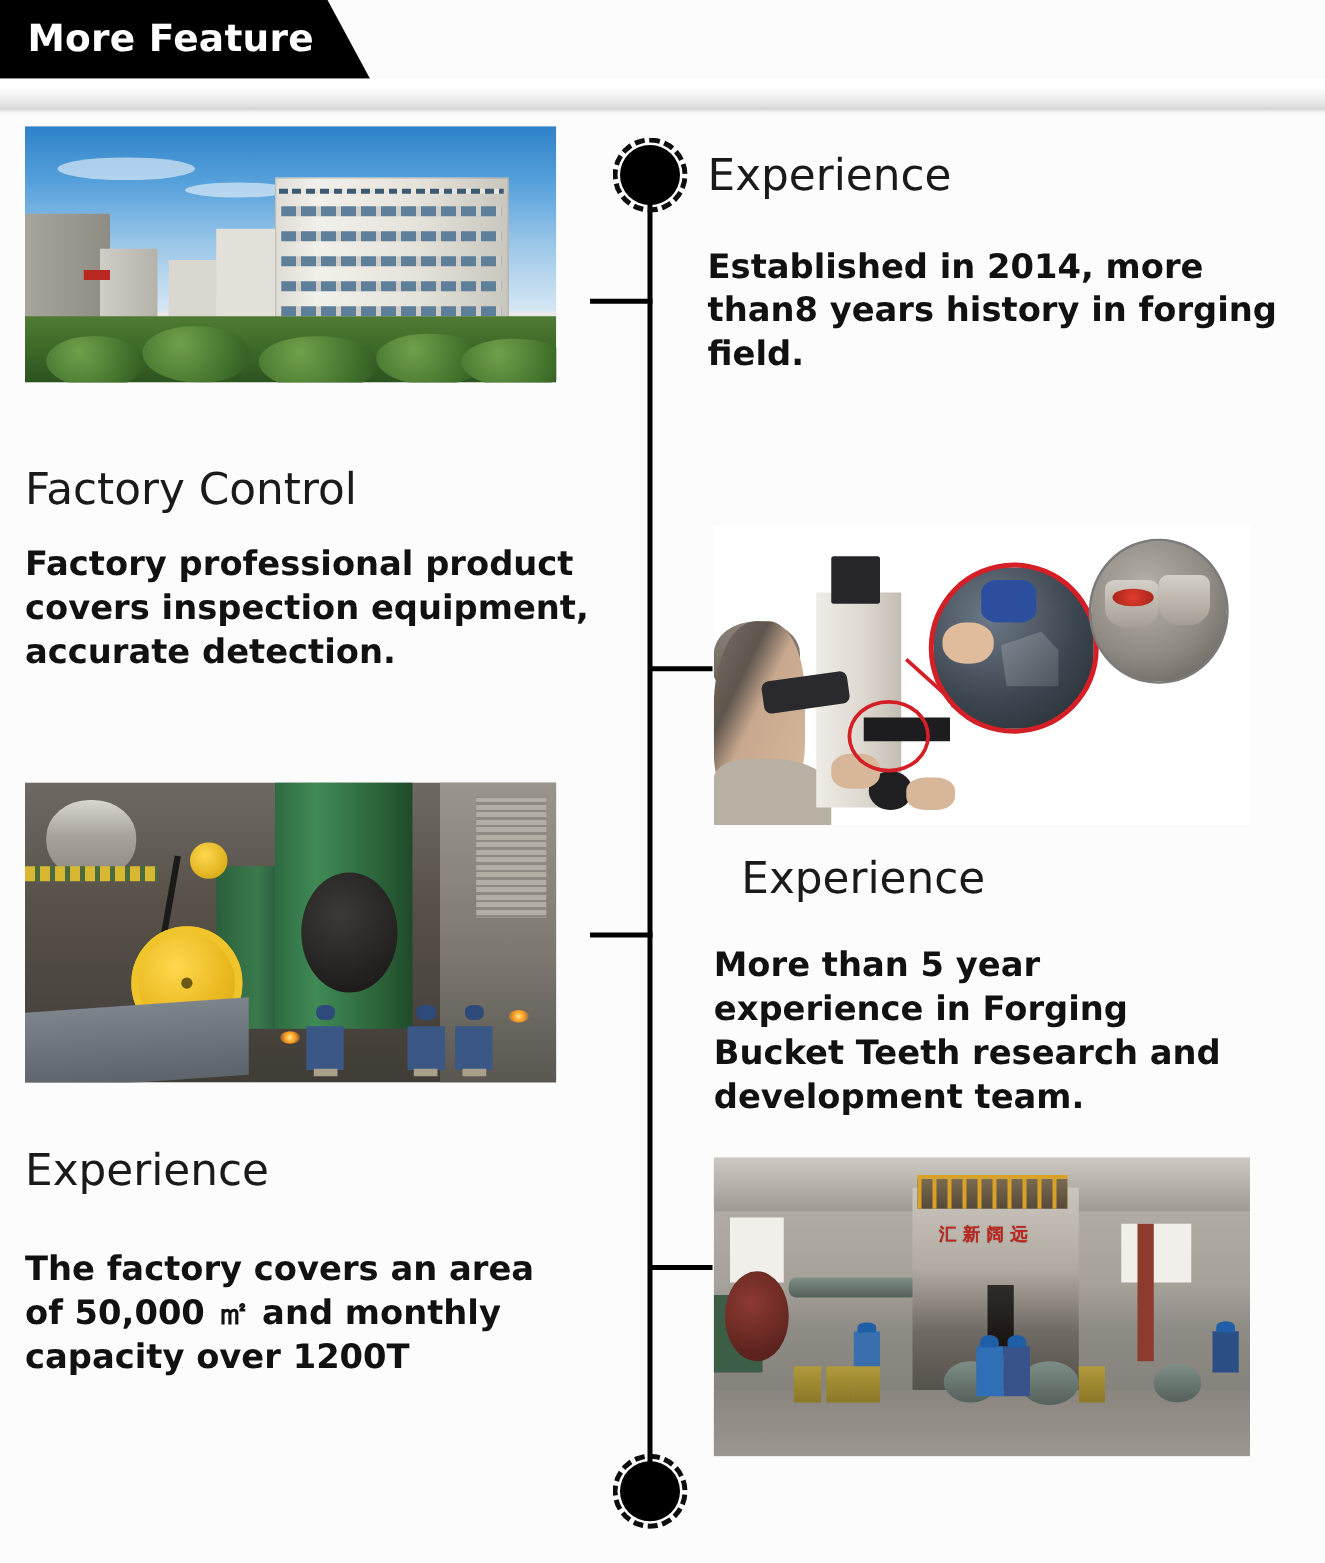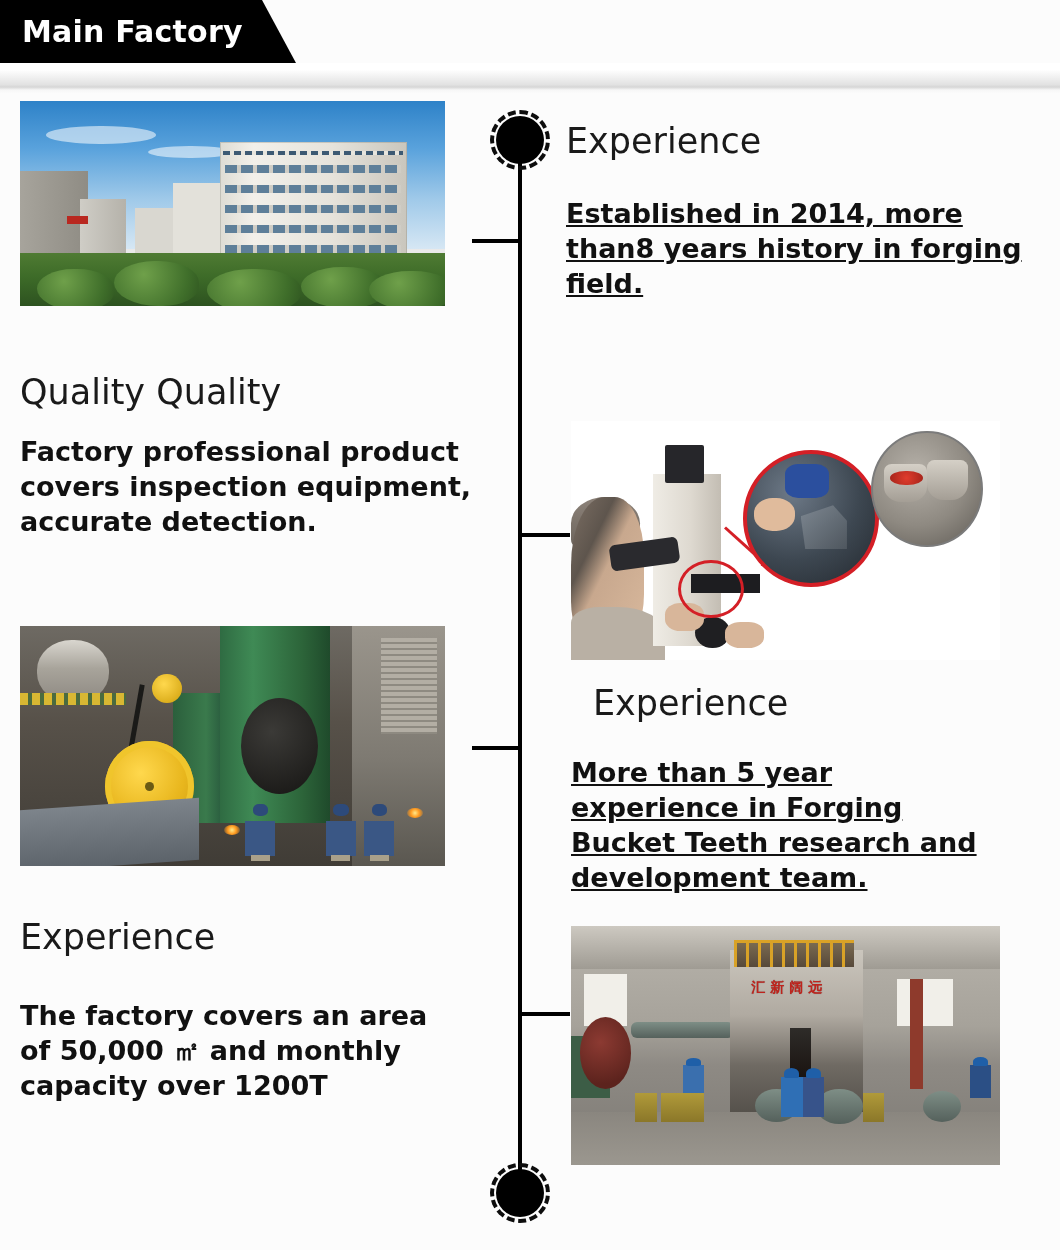--- a/index.html
+++ b/index.html
@@ -399,37 +399,37 @@
   .body-text {
     position: absolute;
     font-size: 27px;
     font-weight: bold;
     color: #111111;
     line-height: 35px;
     z-index: 4;
   }
 
   #heading-background { left: 566px; top: 120px; }
-  #text-background    { left: 566px; top: 196px; width: 470px; text-decoration: underline; }
+  #text-background    { left: 566px; top: 196px; width: 470px; }
 
   #heading-quality    { left: 20px;  top: 371px; }
   #text-quality       { left: 20px;  top: 434px; width: 490px; }
 
   #heading-experience { left: 593px; top: 682px; }
-  #text-experience    { left: 571px; top: 755px; width: 420px; text-decoration: underline; }
+  #text-experience    { left: 571px; top: 755px; width: 420px; }
 
   #heading-production { left: 20px;  top: 916px; }
   #text-production    { left: 20px;  top: 998px; width: 420px; }
 </style>
 </head>
 <body>
 
 <div id="header-gradient"></div>
 <div id="header-banner"></div>
-<div id="header-title">Main Factory</div>
+<div id="header-title">More Feature</div>
 
 <div id="timeline-line"></div>
 <div class="timeline-node" id="timeline-node-top"></div>
 <div class="timeline-node" id="timeline-node-bottom"></div>
 <div class="tick" id="tick-background"></div>
 <div class="tick" id="tick-quality"></div>
 <div class="tick" id="tick-production"></div>
 <div class="tick" id="tick-experience"></div>
 
 <div class="photo" id="photo-office">
@@ -548,20 +548,20 @@
     <div class="hat"></div>
   </div>
   <div class="worker-b" style="left:93%;bottom:28%;height:14%;background:#2b4f85;">
     <div class="hat"></div>
   </div>
 </div>
 
 <div class="heading" id="heading-background">Experience</div>
 <div class="body-text" id="text-background">Established in 2014, more than8 years history in forging field.</div>
 
-<div class="heading" id="heading-quality">Quality Quality</div>
+<div class="heading" id="heading-quality">Factory Control</div>
 <div class="body-text" id="text-quality">Factory professional product covers  inspection equipment, accurate detection.</div>
 
 <div class="heading" id="heading-experience">Experience</div>
 <div class="body-text" id="text-experience">More than 5 year experience in Forging Bucket Teeth research and development team.</div>
 
 <div class="heading" id="heading-production">Experience</div>
 <div class="body-text" id="text-production">The factory covers an area of 50,000 ㎡ and monthly capacity over 1200T</div>
 
 </body></html>

